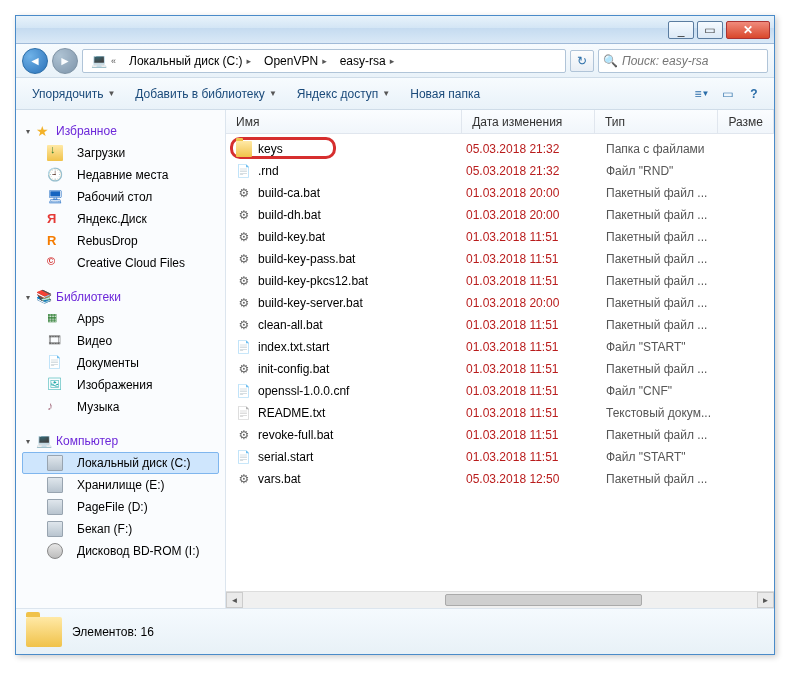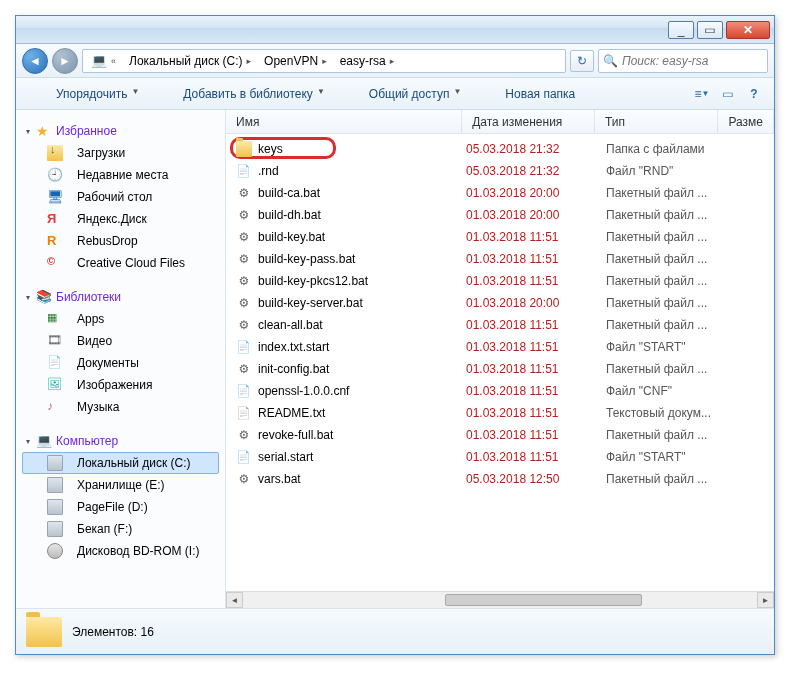--- a/index.html
+++ b/index.html
@@ -12,21 +12,21 @@
 .navbtn { width:26px; height:26px; border-radius:50%; background:radial-gradient(circle at 30% 30%,#6fb2e8,#2a71b9); border:1px solid #2a6da8; display:flex; align-items:center; justify-content:center; color:#fff; cursor:pointer; }
 .navbtn.disabled { filter:grayscale(0.6) opacity(0.7); }
 .bcrumb { flex:1; height:24px; border:1px solid #b0c4d8; background:#fff; border-radius:2px; display:flex; align-items:center; padding:0 2px; }
 .bc { padding:2px 6px; display:flex; align-items:center; gap:2px; cursor:pointer; border-right:1px solid transparent; }
 .bc .ar { font-size:9px; color:#555; margin-left:2px; }
 .refbtn { width:24px; height:22px; border:1px solid #b0c4d8; background:linear-gradient(#fdfdfd,#e8eef5); border-radius:2px; display:flex; align-items:center; justify-content:center; cursor:pointer; color:#2a6da8; }
 .searchbox { width:170px; height:24px; border:1px solid #b0c4d8; background:#fff; border-radius:2px; display:flex; align-items:center; padding:0 4px; color:#888; }
 .searchbox .sicon { margin-right:4px; color:#2a6da8; }
 .searchbox input { border:none; outline:none; font-style:italic; color:#777; width:100%; }
 .toolbar { height:32px; background:linear-gradient(#f7fbfe,#e9f2f9); display:flex; align-items:center; padding:0 8px; gap:4px; border-bottom:1px solid #cfdce8; }
-.tbdrop { padding:4px 8px; border-radius:2px; display:flex; gap:4px; color:#1a4a7a; cursor:pointer;margin-left:24px; }
+.tbdrop { padding:4px 8px; border-radius:2px; display:flex; align-items:center; gap:4px; color:#1a4a7a; cursor:pointer; }
 .tbdrop .dd { font-size:8px; color:#555; }
 .toolbar-right { margin-left:auto; display:flex; align-items:center; gap:2px; }
 .tbicon { width:24px; height:22px; display:flex; align-items:center; justify-content:center; cursor:pointer; color:#2a6da8; border-radius:2px; }
 .body { flex:1; display:flex; overflow:hidden; background:#fff; }
 .nav { width:210px; border-right:1px solid #dce5ee; overflow-y:auto; padding:6px 0; background:#fafcfe; }
 .group { padding:4px 6px 8px 6px; }
 .ghead { display:flex; align-items:center; gap:4px; padding:3px 4px; cursor:pointer; }
 .ghead .tw { font-size:8px; color:#555; margin-right:2px; }
 .ghead .gl { color:#6d28d9; font-weight:normal; }
 .gitem { display:flex; align-items:center; gap:14px; padding:2px 0 2px 24px; cursor:pointer; border:1px solid transparent; }
@@ -126,21 +126,21 @@
   <div class="toolbar">
     <div class="tbdrop">
         <span>Упорядочить</span>
         <span class="dd">▼</span>
       </div>
     <div class="tbdrop">
         <span>Добавить в библиотеку</span>
         <span class="dd">▼</span>
       </div>
     <div class="tbdrop">
-        <span>Общий доступ</span>
+        <span>Яндекс доступ</span>
         <span class="dd">▼</span>
       </div>
     <div class="tbdrop">
         <span>Новая папка</span>
       </div>
     <div class="toolbar-right">
       <div class="tbicon">≡<span style="font-size:8px">▼</span></div>
       <div class="tbicon">▭</div>
       <div class="tbicon" style="color:#2a6da8;font-weight:bold">?</div>
     </div>

